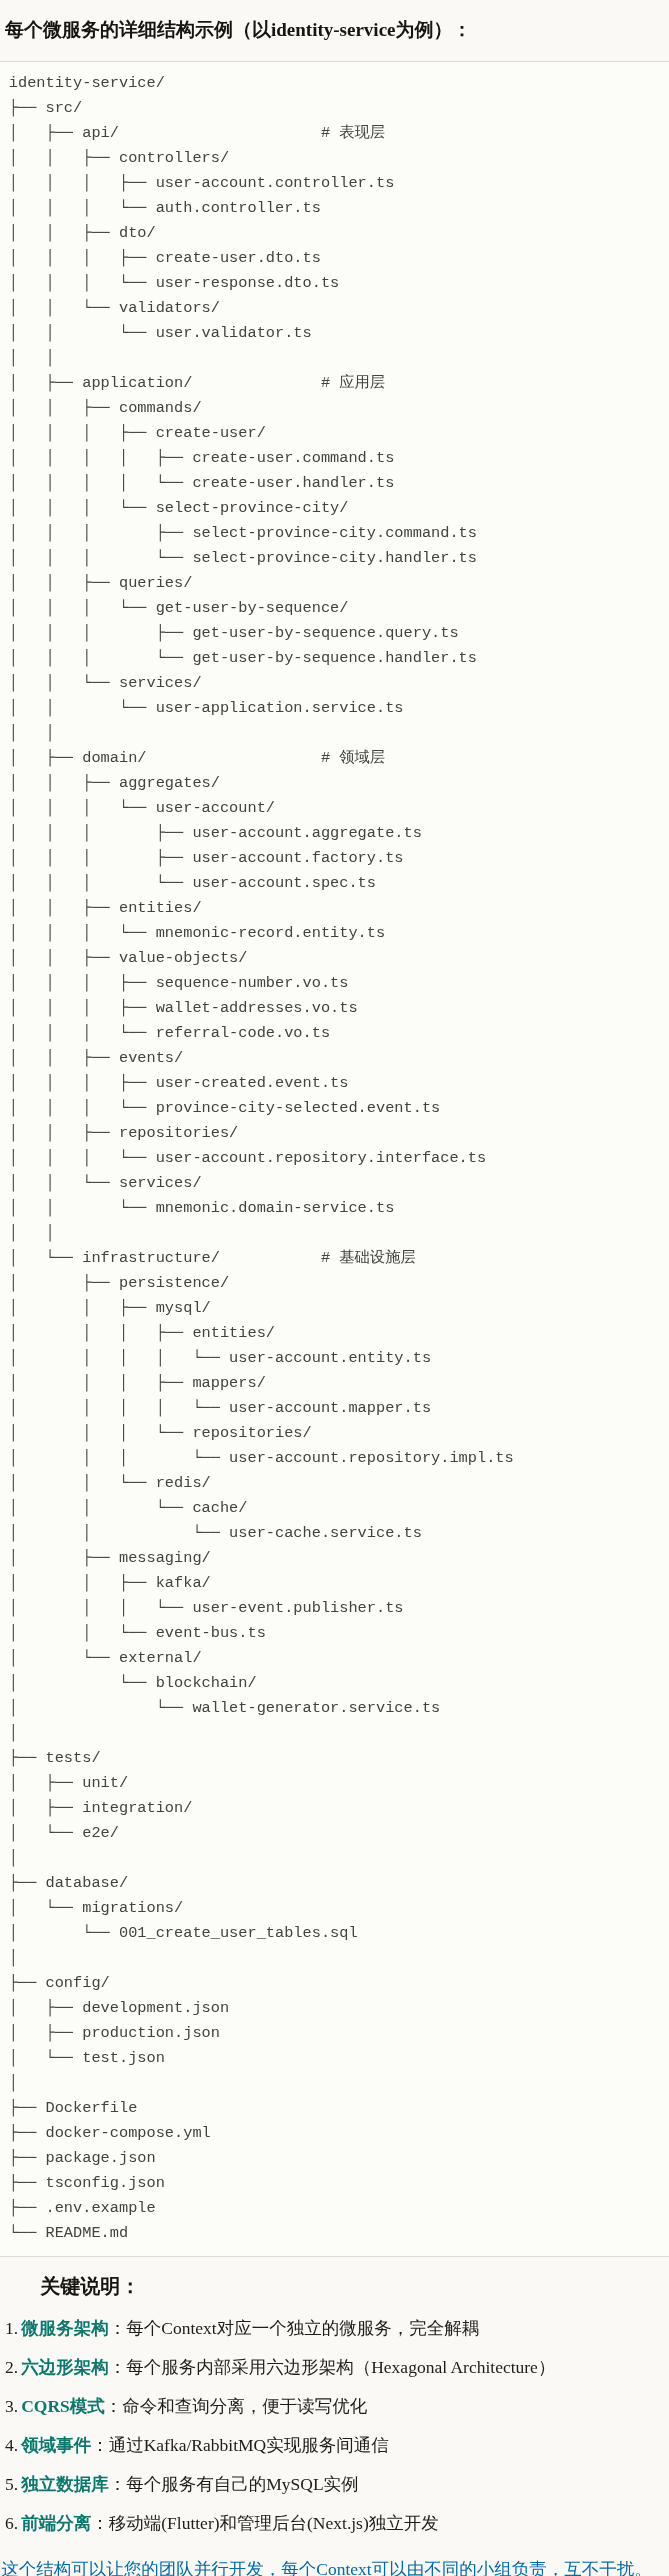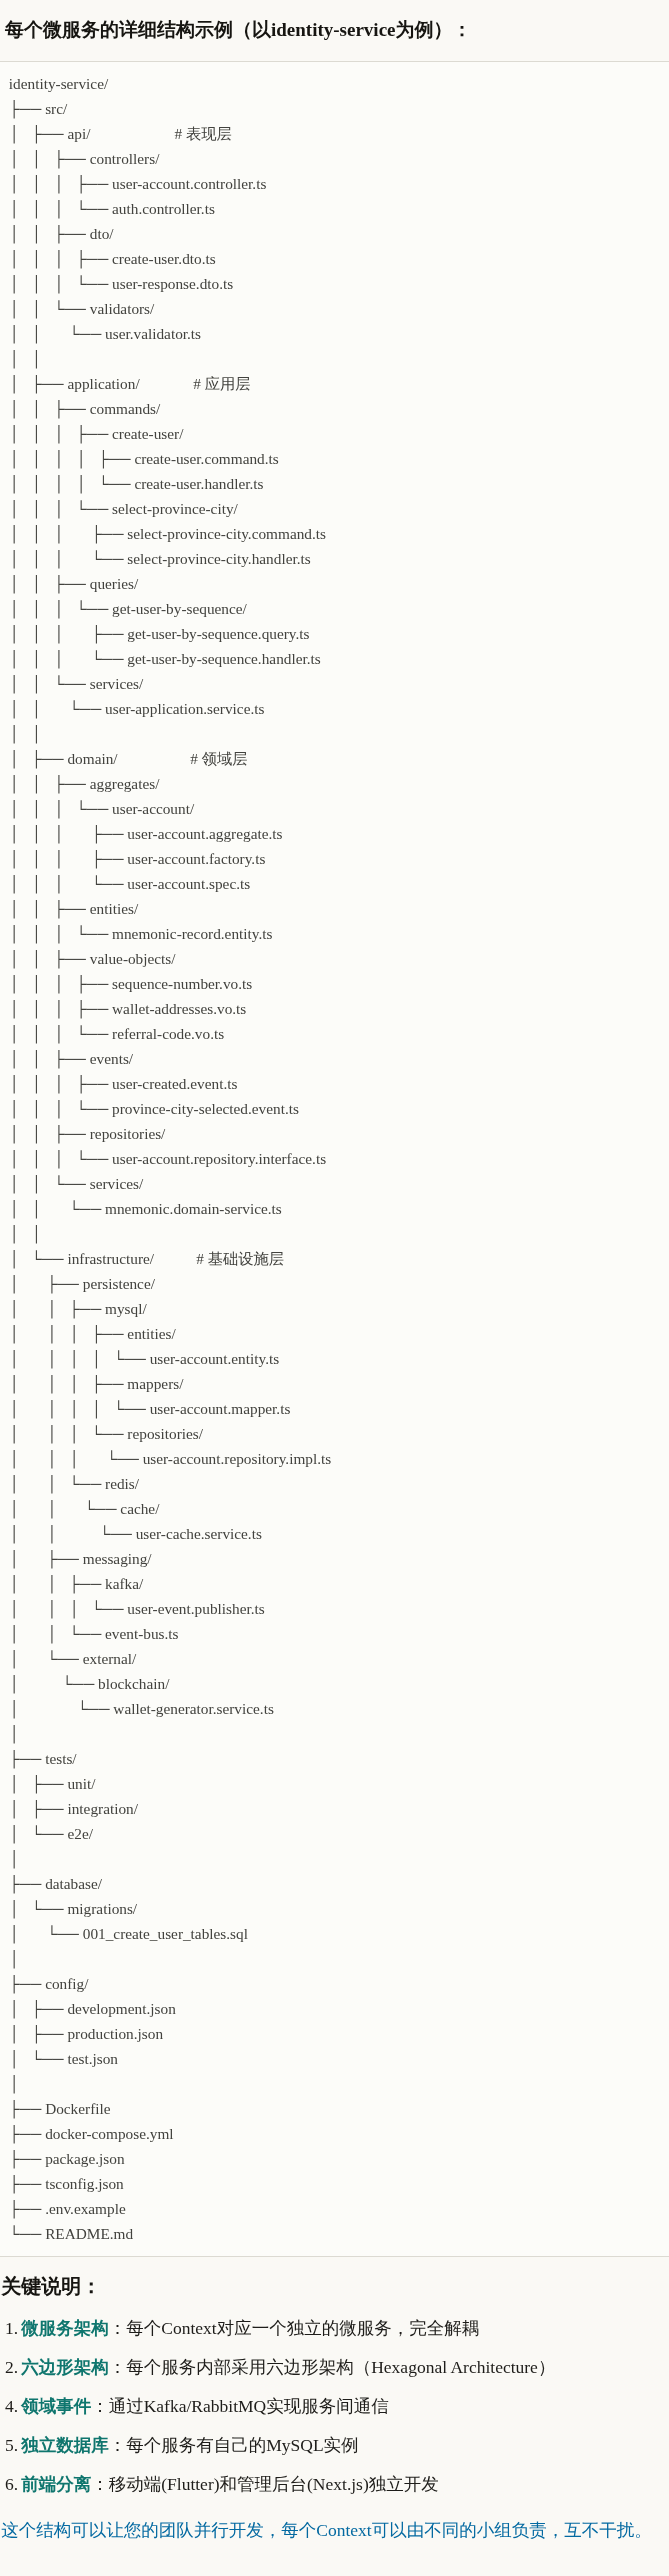--- a/index.html
+++ b/index.html
@@ -22,32 +22,33 @@
   }
   .code-block {
     background: #FCFCF9;
     border-top: 1.3px solid #DCDAD2;
     border-bottom: 1.3px solid #DCDAD2;
     padding: 9.4px 8.8px;
     box-sizing: border-box;
   }
   .code-block pre {
     margin: 0;
-    font-family: Liberation Serif, serif;
+    font-family: Liberation Mono, monospace;
     font-size: 15.3px;
     line-height: 25px;
     color: #42423E;
     white-space: pre;
   }
   .notes-heading {
     margin: 16.3px 1.3px 19px 1.3px;
     font-size: 20px;
     line-height: 26px;
     font-weight: 700;
     color: #161511;
+    padding-left: 39px;
   }
   .note-item {
     margin: 0 5px 18px 5px;
     font-size: 17.5px;
     line-height: 21px;
     color: #1E1D1A;
   }
   .note-num { margin-right: 3.1px; }
   .note-label { font-weight: 700; color: #0f766e; }
   .notes-footer {
@@ -150,19 +151,20 @@
 ├── tsconfig.json
 ├── .env.example
 └── README.md</pre>
 </div>
 
 <h3 class="notes-heading">关键说明：</h3>
 
 <div id="notes-list">
     <div class="note-item"><span class="note-num">1.</span><span class="note-label">微服务架构</span><span>：每个Context对应一个独立的微服务，完全解耦</span></div>
     <div class="note-item"><span class="note-num">2.</span><span class="note-label">六边形架构</span><span>：每个服务内部采用六边形架构（Hexagonal Architecture）</span></div>
+    <div class="note-item"><span class="note-num">3.</span><span class="note-label">CQRS模式</span><span>：命令和查询分离，便于读写优化</span></div>
     <div class="note-item"><span class="note-num">4.</span><span class="note-label">领域事件</span><span>：通过Kafka/RabbitMQ实现服务间通信</span></div>
     <div class="note-item"><span class="note-num">5.</span><span class="note-label">独立数据库</span><span>：每个服务有自己的MySQL实例</span></div>
     <div class="note-item"><span class="note-num">6.</span><span class="note-label">前端分离</span><span>：移动端(Flutter)和管理后台(Next.js)独立开发</span></div>
   </div>
 
 <p class="notes-footer">这个结构可以让您的团队并行开发，每个Context可以由不同的小组负责，互不干扰。</p>
 
 
 </body></html>

